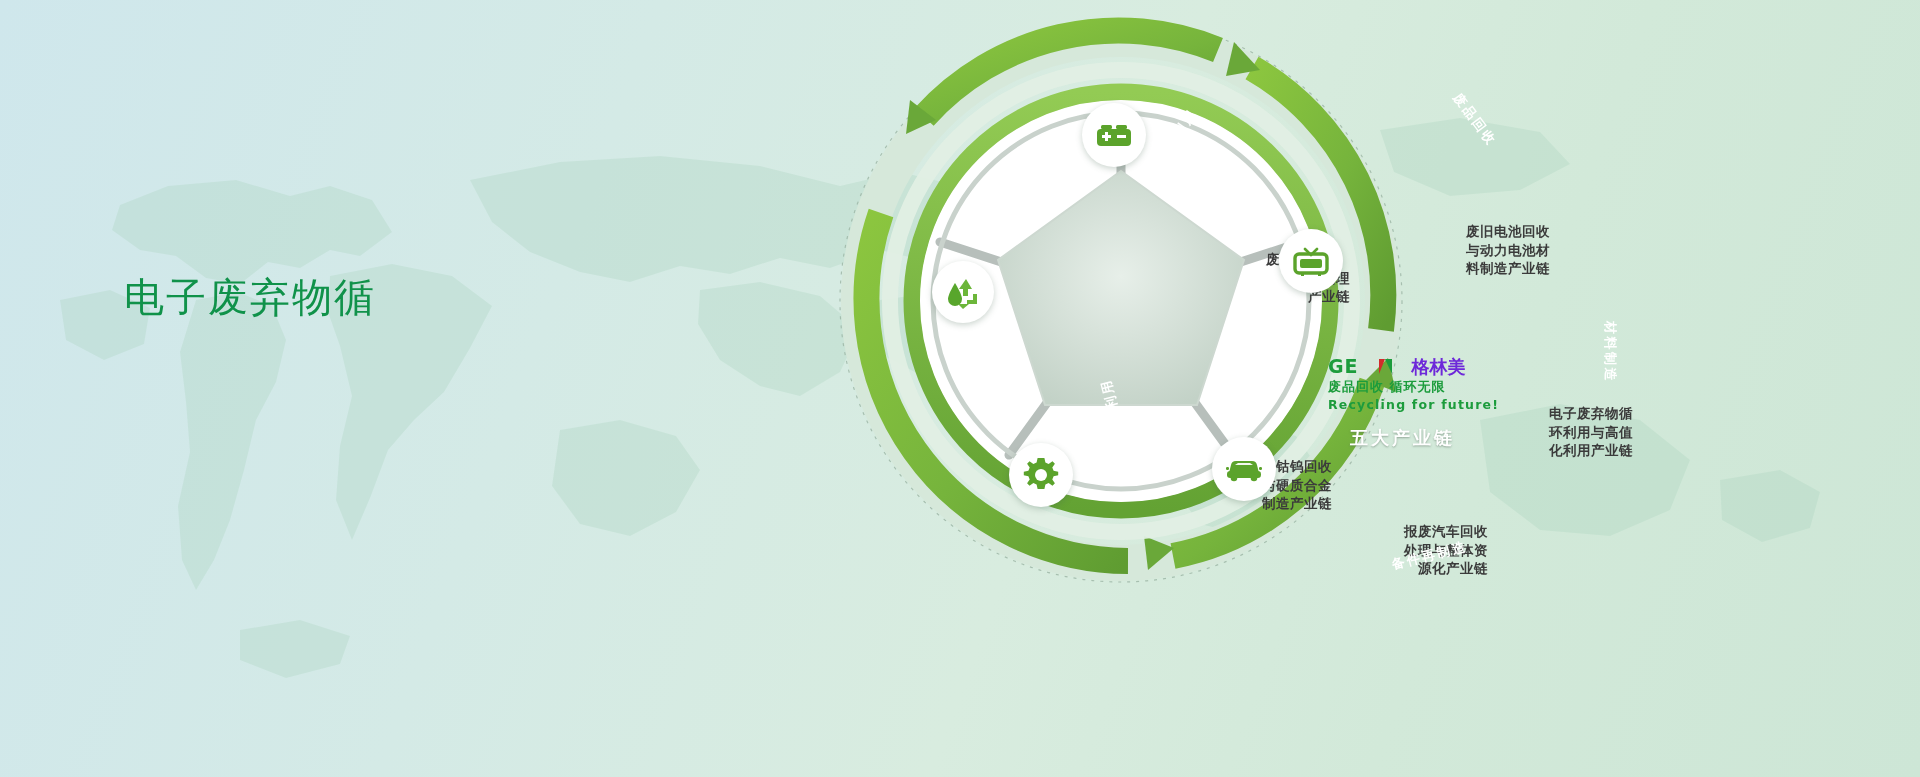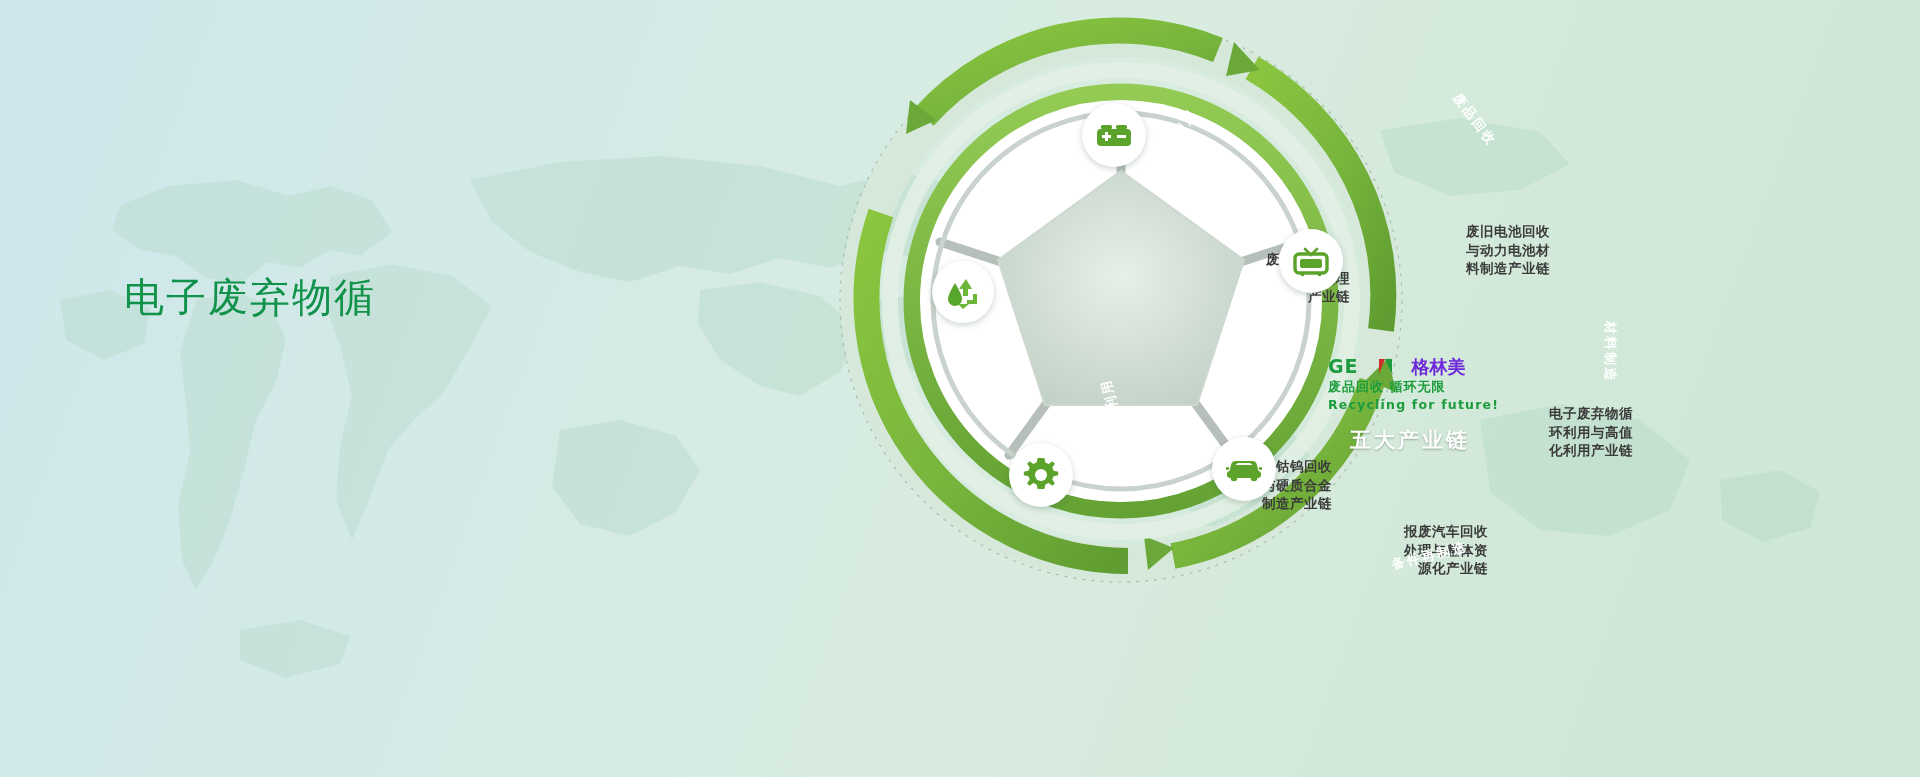--- a/index.html
+++ b/index.html
@@ -51,21 +51,21 @@
   .centerlogo{position:absolute;left:1328px;top:356px;width:190px;z-index:10;text-align:left;}
   .cl-row1{display:flex;align-items:center;gap:20px;height:20px;}
   .cl-gem{color:#1c9c3c;font-size:19px;font-weight:700;letter-spacing:1px;font-family:"DejaVu Sans",sans-serif;line-height:19px;}
   .cl-mark{width:13px;height:15px;position:relative;display:inline-block;}
   .cl-mark i{position:absolute;display:block;}
   .cl-mark i.l{left:0;top:0;width:0;height:0;border-left:6px solid #d22b2b;border-bottom:15px solid transparent;}
   .cl-mark i.r{left:6px;top:0;width:0;height:0;border-right:7px solid #1c9c3c;border-bottom:15px solid transparent;}
   .cl-cn{color:#6d28d9;font-size:18px;font-weight:700;letter-spacing:0;font-family:"DejaVu Sans",sans-serif;line-height:19px;}
   .cl-slogan{color:#1c9c3c;font-size:13px;font-weight:700;letter-spacing:1px;margin-top:2px;font-family:"DejaVu Sans",sans-serif;}
   .cl-en{color:#1c9c3c;font-size:12.5px;font-weight:700;letter-spacing:1.2px;margin-top:1px;font-family:"DejaVu Sans",sans-serif;}
-  .cl-five{color:#ffffff;font-size:21px;font-weight:700;letter-spacing:3px;margin-top:14px;margin-left:22px;
+  .cl-five{color:#ffffff;font-size:18px;font-weight:700;letter-spacing:3px;margin-top:14px;margin-left:22px;
            text-shadow:0 1px 2px rgba(90,110,95,.55);font-family:"DejaVu Sans",sans-serif;}
 
   
   .bubble{
     position:absolute;border-radius:50%;background:#ffffff;z-index:11;
     box-shadow:0 2px 6px rgba(70,100,80,.28);
     display:flex;align-items:center;justify-content:center;
   }
   .b-batt{left:1082px;top:103px;width:64px;height:64px;}
   .b-tv  {left:1279px;top:229px;width:64px;height:64px;}

